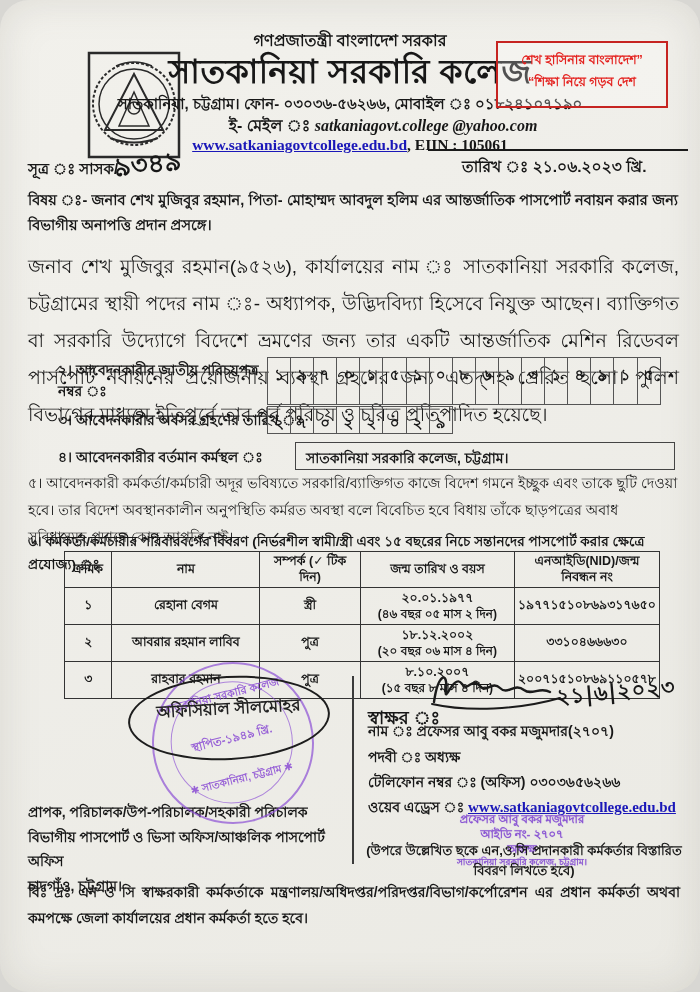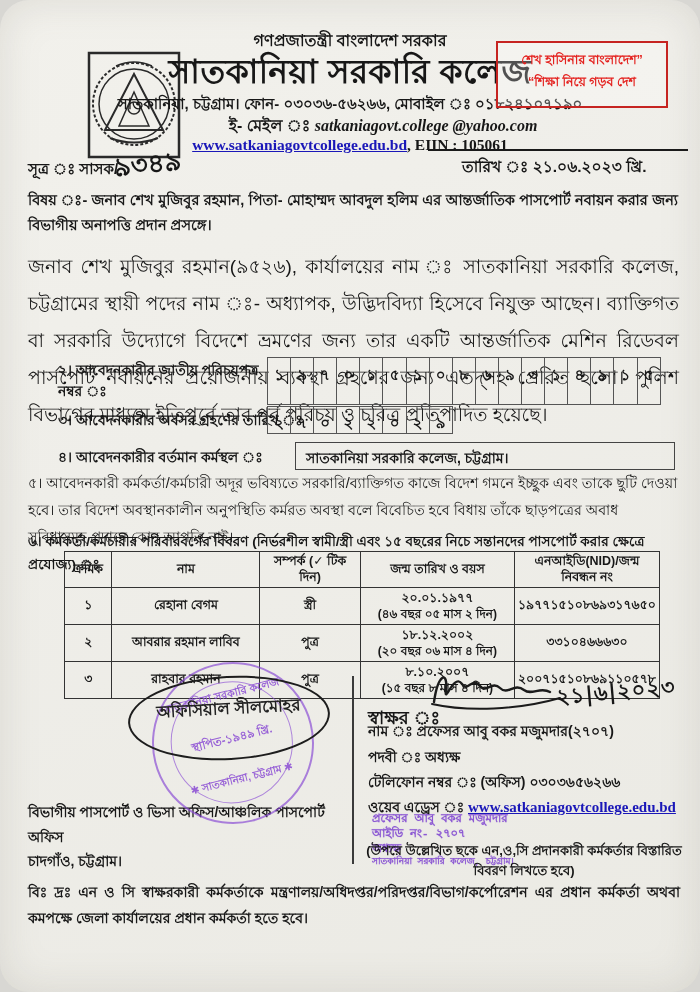--- a/index.html
+++ b/index.html
@@ -58,22 +58,22 @@
   
   .divider-v{left:352px;top:676px;height:188px;border-left:2px solid #3a3a3a;width:0;}
   .sig-label{left:368px;top:692px;font-size:18px;font-weight:bold;margin-top:12px;}
   .sig-svg{left:428px;top:664px;}
   .sig-date{left:556px;top:676px;font-size:21px;transform:rotate(-5deg);letter-spacing:1px;}
   .sig-name{left:368px;top:720px;font-size:14px;font-weight:600;}
   .sig-title{left:368px;top:746px;font-size:14px;font-weight:600;}
   .sig-phone{left:368px;top:771px;font-size:14px;font-weight:600;}
   .sig-web{left:368px;top:796px;font-size:14px;font-weight:600;}
   .sig-web .link{font-family:"Liberation Serif",serif;font-size:15px;font-weight:bold;}
-  .stamp-text{left:372px;top:812px;width:300px;text-align:left;color:#7b3fd0;
-    font-size:11.5px;font-weight:bold;line-height:1.3;opacity:.85;text-shadow:0 0 1px rgba(123,63,208,.45);font-family:Liberation Mono, monospace;}
+  .stamp-text{left:372px;top:812px;width:300px;text-align:center;color:#7b3fd0;
+    font-size:11.5px;font-weight:bold;line-height:1.3;opacity:.85;text-shadow:0 0 1px rgba(123,63,208,.45);}
   .stamp-text .tiny{font-size:9px;}
   .bracket-note{left:356px;top:841px;width:336px;text-align:center;font-size:13px;line-height:1.5;font-weight:600;}
   
   .purple-stamp{left:152px;top:662px;width:158px;height:158px;border:2.5px solid rgba(138,75,212,.8);
     border-radius:50%;transform:rotate(-14deg);color:#8a4bd4;opacity:.85;z-index:1;}
   .purple-stamp .inner{position:absolute;left:17px;top:17px;width:120px;height:120px;
     border:1.5px solid rgba(138,75,212,.75);border-radius:50%;}
   .purple-stamp .t1{position:absolute;top:22px;left:0;width:100%;text-align:center;font-size:11px;font-weight:bold;}
   .purple-stamp .t2{position:absolute;top:66px;left:0;width:100%;text-align:center;font-size:11.5px;font-weight:bold;}
   .purple-stamp .t3{position:absolute;top:108px;left:0;width:100%;text-align:center;font-size:10.5px;font-weight:bold;}
@@ -246,19 +246,20 @@
   <div class="abs stamp-text">
     <div>প্রফেসর আবু বকর মজুমদার</div>
     <div>আইডি নং- ২৭০৭</div>
     <div>অধ্যক্ষ</div>
     <div class="tiny">সাতকানিয়া সরকারি কলেজ, চট্টগ্রাম।</div>
   </div>
 
   <div class="abs bracket-note">(উপরে উল্লেখিত ছকে এন,ও,সি প্রদানকারী কর্মকর্তার বিস্তারিত বিবরণ লিখতে হবে)</div>
 
   <div class="abs recipient">
+    <div>প্রাপক, পরিচালক/উপ-পরিচালক/সহকারী পরিচালক</div>
     <div>বিভাগীয় পাসপোর্ট ও ভিসা অফিস/আঞ্চলিক পাসপোর্ট অফিস</div>
     <div>চাদগাঁও, চট্টগ্রাম।</div>
   </div>
 
   <div class="abs nb-note jtext">বিঃ দ্রঃ এন ও সি স্বাক্ষরকারী কর্মকর্তাকে মন্ত্রণালয়/অধিদপ্তর/পরিদপ্তর/বিভাগ/কর্পোরেশন এর প্রধান কর্মকর্তা অথবা কমপক্ষে জেলা কার্যালয়ের প্রধান কর্মকর্তা হতে হবে।</div>
 
 </div>
 
 </body></html>

